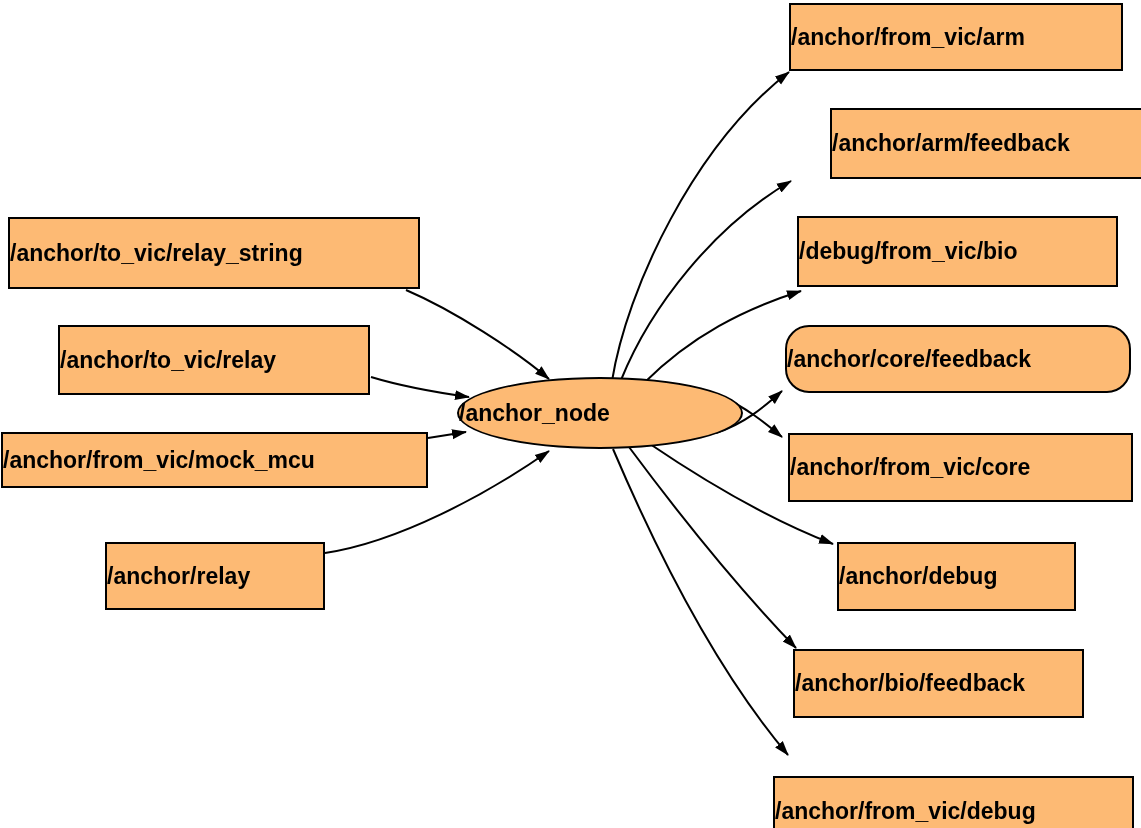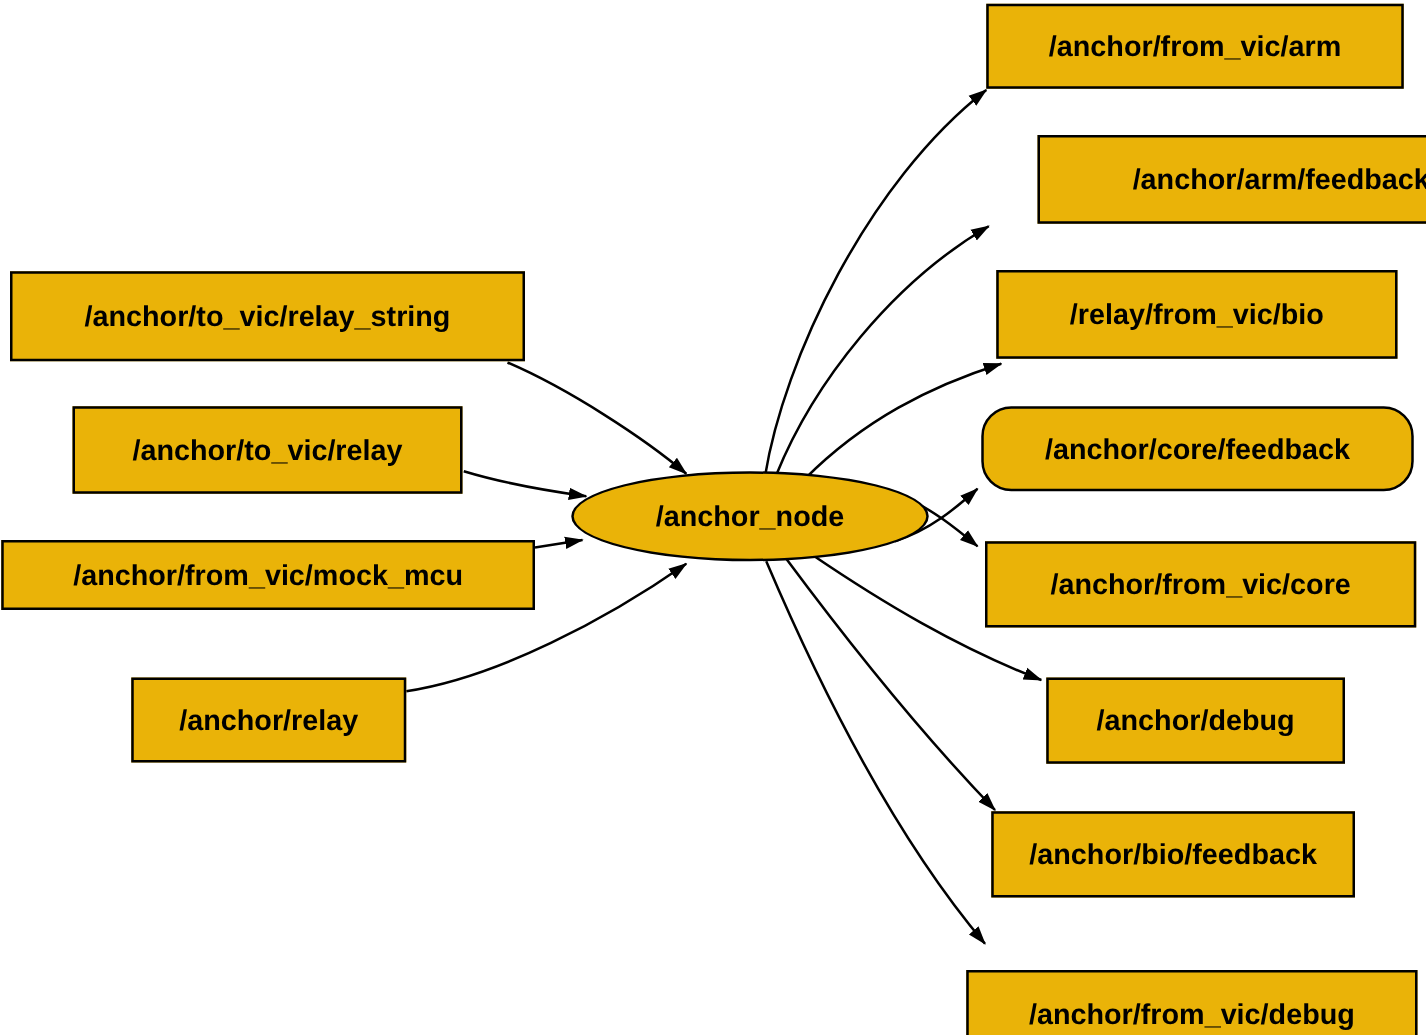--- a/index.html
+++ b/index.html
@@ -24,22 +24,21 @@
   }
   .edge-layer path.edge {
     fill: none;
     stroke: #000000;
     stroke-width: 2;
   }
   .node {
     position: absolute;
     display: flex;
     align-items: center;
-    justify-content: center;
-    background: #eab308;
+    background: #fdba74;
     border: 2px solid #000000;
     box-sizing: border-box;
     color: #000000;
     font-size: 23px;
     font-weight: 700;
     white-space: nowrap;
     text-align: center;
   }
   .node.ellipse {
     border-radius: 50%;
@@ -105,21 +104,21 @@
     <span>/anchor_node</span>
   </div>
 
   <div class="node n-r0">
     <span>/anchor/from_vic/arm</span>
   </div>
   <div class="node n-r1">
     <span>/anchor/arm/feedback</span>
   </div>
   <div class="node n-r2">
-    <span>/relay/from_vic/bio</span>
+    <span>/debug/from_vic/bio</span>
   </div>
   <div class="node n-r3">
     <span>/anchor/core/feedback</span>
   </div>
   <div class="node n-r4">
     <span>/anchor/from_vic/core</span>
   </div>
   <div class="node n-r5">
     <span>/anchor/debug</span>
   </div>

